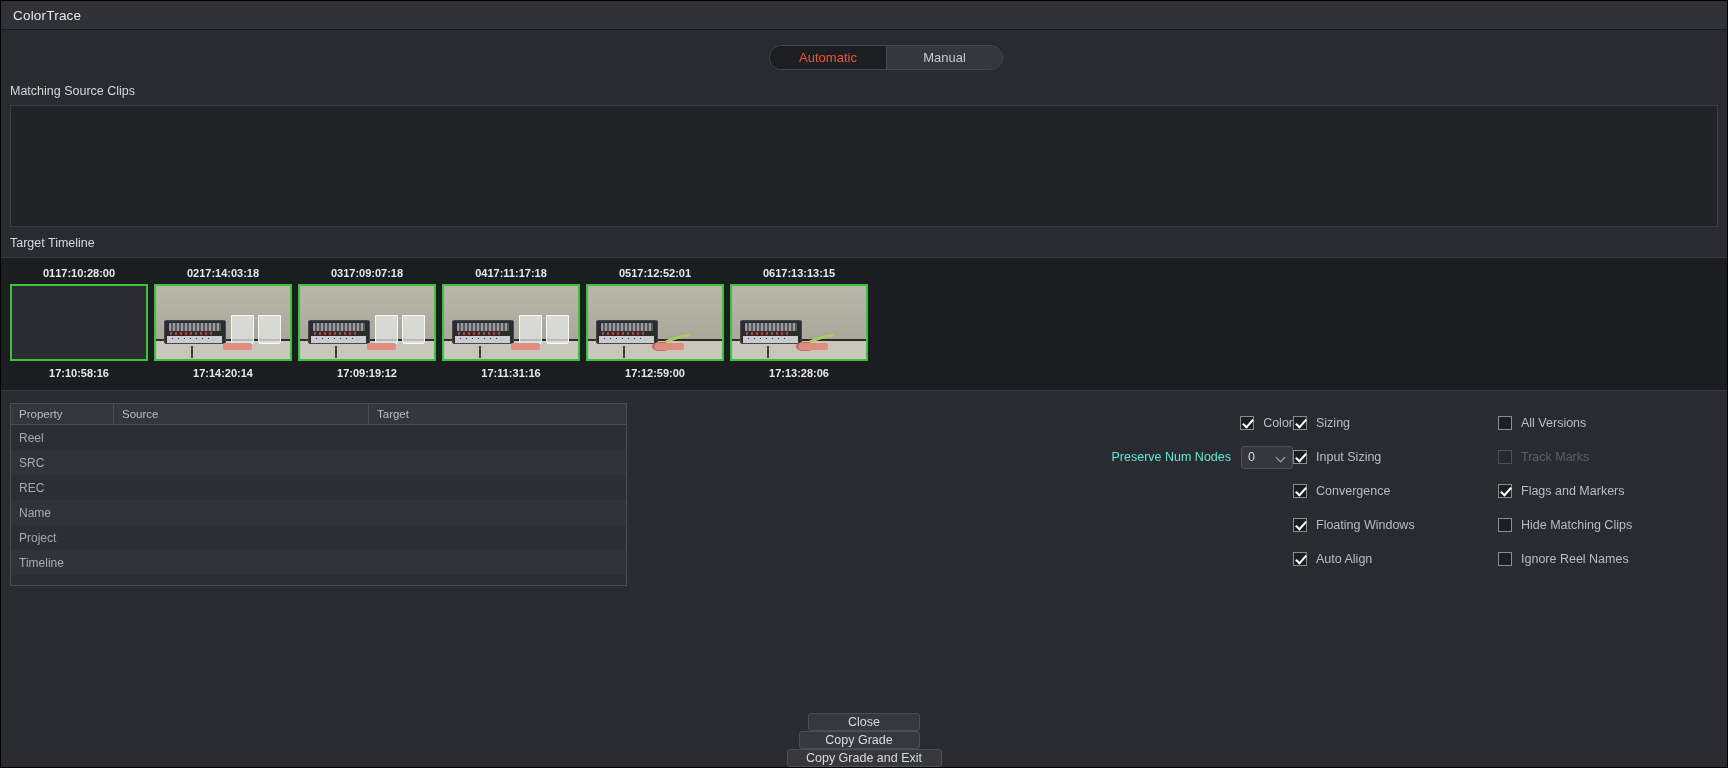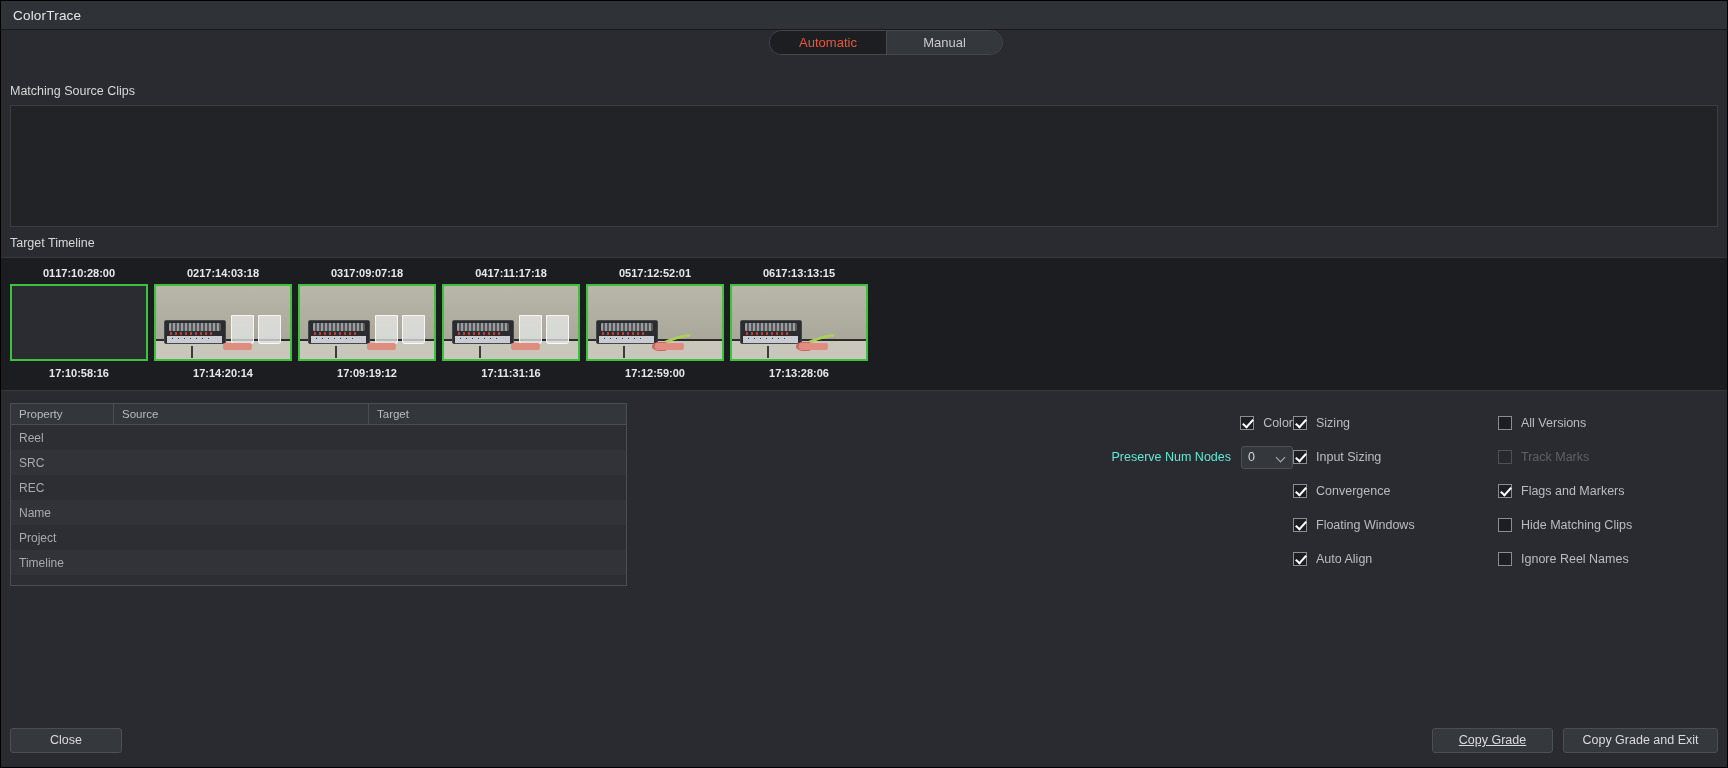--- a/index.html
+++ b/index.html
@@ -23,21 +23,21 @@
     border-bottom: 1px solid #18191c;
     display: flex; align-items: center;
     padding-left: 12px;
   }
   .titlebar .title {
     color: #e6e8ea; font-size: 13.5px; letter-spacing: .2px;
   }
   
   .tabs-row {
     height: 54px; min-height: 54px;
-    display: flex; align-items: flex-start; justify-content: center; margin-left: 44px;
+    display: flex; align-items: center; justify-content: center; margin-left: 44px;
   }
   .segmented {
     display: flex;
     border: 1px solid #45484e;
     border-radius: 13px;
     overflow: hidden;
     height: 25px;
   }
   .seg {
     width: 116px; height: 100%;
@@ -206,31 +206,32 @@
     content: ""; position: absolute; left: 0; top: 1px;
     width: 6px; height: 6px;
     border: solid #b0b3b7; border-width: 0 1.5px 1.5px 0;
     transform: rotate(45deg);
   }
   
   .footer {
     height: 54px; min-height: 54px;
     display: flex; align-items: center;
     padding: 0 9px;
+    flex-direction: column;
   }
   .btn {
     height: 25px; border-radius: 3px;
     background: #35383d; border: 1px solid #4b4e53;
     color: #d9dbde; font-size: 12.5px;
     display: flex; align-items: center; justify-content: center;
     cursor: default;
   }
   .btn-close { width: 112px; }
   .spacer { flex: 1; }
-  .btn-copy { width: 121px; margin-right: 10px; text-decoration: underline; }
+  .btn-copy { width: 121px; margin-right: 10px; }
   .btn-copyexit { width: 155px; }
 </style>
 </head>
 <body>
 
 <div id="app">
 
   <div class="titlebar">
     <span class="title">ColorTrace</span>
   </div>

